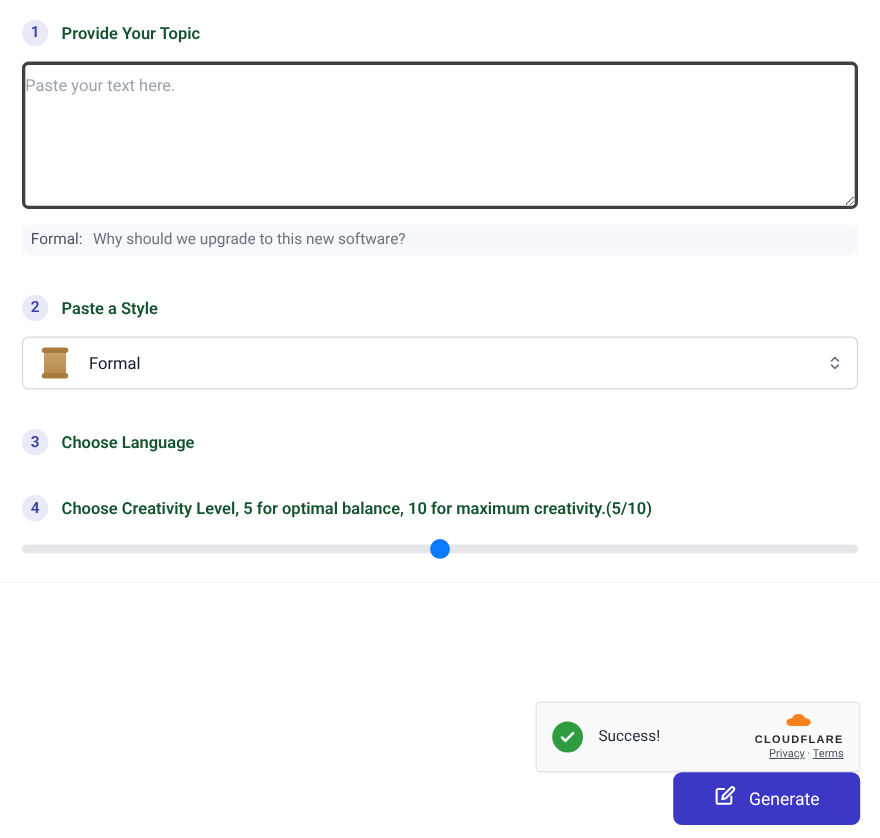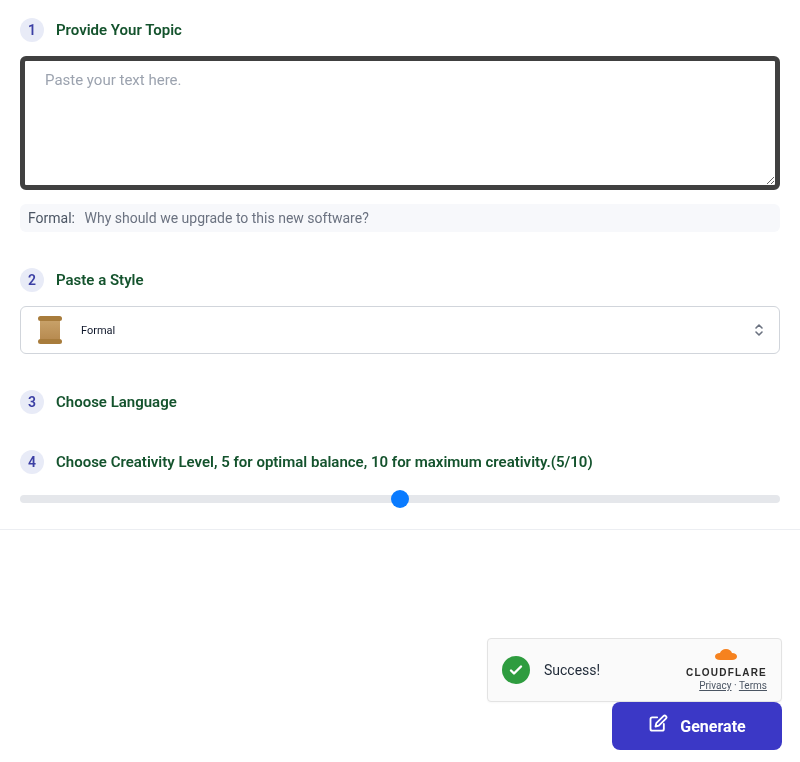--- a/index.html
+++ b/index.html
@@ -17,22 +17,22 @@
   .step-number{
     width:24px;height:24px;border-radius:50%;
     background:#e8ebf7;color:#3b3fa4;
     font-weight:600;font-size:14px;
     display:flex;align-items:center;justify-content:center;
     margin-right:12px;
   }
   .step-title{font-size:15px;font-weight:600;color:#14532d;}
   textarea{
     width:100%;height:134px;
-    border:5px solid #404040;border-radius:6px;
-    padding:10px 20px;
+    border:3px solid #404040;border-radius:6px;
+    padding:10px 0;
     font-size:15px;font-family:inherit;
     resize:both;
     color:#0f172a;
   }
   textarea::placeholder{color:#9ca3af;}
   .example-row{
     margin-top:10px;
     background:#f7f8fb;
     border-radius:6px;
     padding:6px 8px;
@@ -41,21 +41,21 @@
   }
   .example-label{color:#4b5563;margin-right:6px;}
   .select-box{
     width:100%;border:1px solid #d1d5db;border-radius:6px;
     min-height:48px;display:flex;align-items:center;
     padding:0 14px;background:#fff;justify-content:space-between;
     cursor:pointer;
   }
   .select-left{display:flex;align-items:center;gap:16px;}
   .select-icon{width:30px;display:flex;align-items:center;justify-content:center;}
-  .select-value{font-size:11px;color:#0f172a;}
+  .select-value{font-size:15px;color:#0f172a;}
   .chevron svg{display:block;}
   
   .scroll-ico{width:20px;height:22px;background:linear-gradient(#c9a36b,#b6894e);border-radius:2px;position:relative;}
   .scroll-ico::before,.scroll-ico::after{content:"";position:absolute;left:-2px;right:-2px;height:5px;background:#a87c3c;border-radius:3px;}
   .scroll-ico::before{top:-3px;}
   .scroll-ico::after{bottom:-3px;}
   
   .flag{width:30px;height:20px;background:#b22234;position:relative;border:1px solid #c8cdd4;overflow:hidden;}
   .flag .stripes{position:absolute;inset:0;background:repeating-linear-gradient(#b22234 0 2.5px,#fff 2.5px 5px);}
   .flag .canton{position:absolute;top:0;left:0;width:13px;height:11px;background:#3c3b6e;}
@@ -89,21 +89,21 @@
   .cf-logo{display:flex;align-items:center;gap:4px;flex-direction:column;}
   .cf-word{font-size:10px;letter-spacing:1.2px;font-weight:700;color:#2b2b2b;font-family:Arial,sans-serif;}
   .cf-links{font-size:10px;color:#4b5563;}
   .cf-links a{color:#4b5563;text-decoration:underline;}
   
   .generate-btn{
     position:absolute;right:18px;bottom:12px;
     min-width:170px;height:48px;padding:0 24px;
     background:#3b38c6;color:#fff;border:none;border-radius:8px;
     display:flex;align-items:center;justify-content:center;gap:12px;
-    font-size:16px;font-weight:700;font-family:inherit;cursor:pointer;
+    font-size:16px;font-weight:400;font-family:inherit;cursor:pointer;
   }
 </style>
 </head>
 <body>
 
 <div class="panel">
 
   <div class="step">
     <div class="step-header">
       <div class="step-number">1</div>

